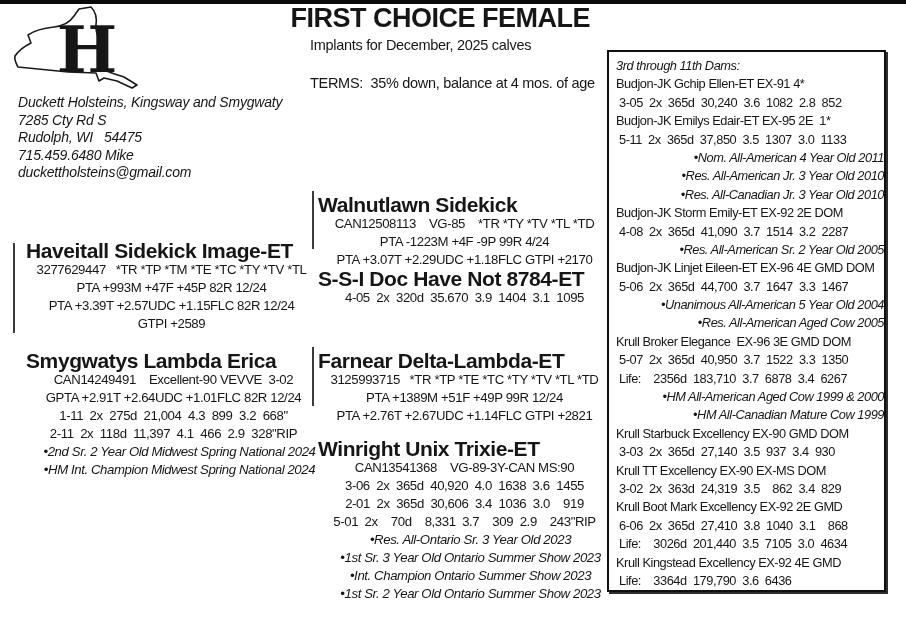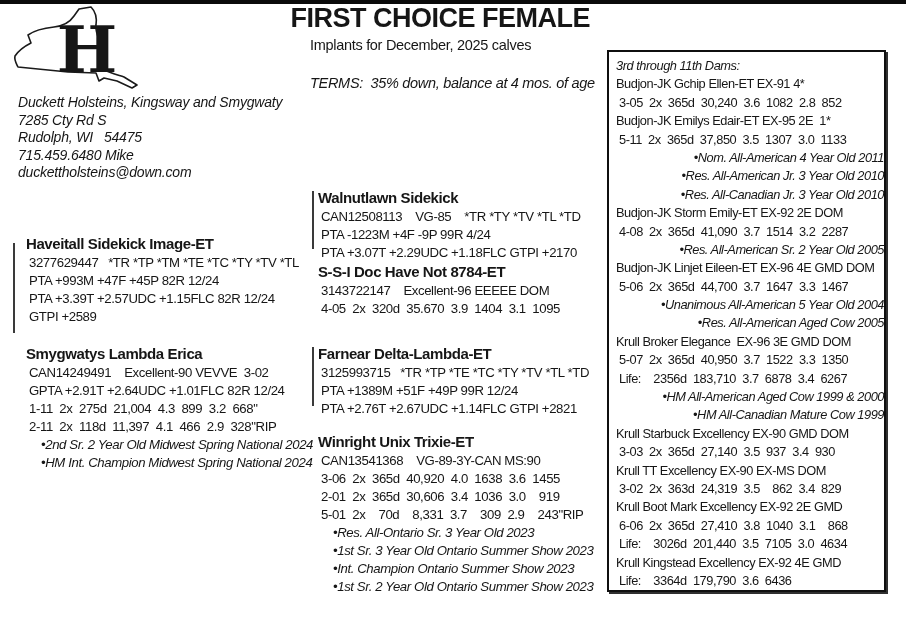--- a/index.html
+++ b/index.html
@@ -3,30 +3,30 @@
 <meta charset="utf-8">
 <style>
   html,body{margin:0;padding:0;background:#e8e8e8;}
   #page{position:relative;width:906px;height:626px;background:#ffffff;overflow:hidden;
         font-family:"Liberation Sans",sans-serif;color:#161616;}
   .abs{position:absolute;}
   #top-rule{left:0;top:0;width:906px;height:4px;background:#0a0a0a;}
   #page-title{left:230px;top:3px;width:360px;text-align:right;font-size:27px;font-weight:700;
               letter-spacing:-0.5px;white-space:pre;}
   #subtitle{left:310px;top:37px;font-size:14.5px;letter-spacing:-0.3px;white-space:pre;}
-  #terms{left:310px;top:75px;font-size:14.5px;font-style:italic;letter-spacing:-0.3px;white-space:pre;}
+  #terms{left:310px;top:75px;font-size:14.5px;letter-spacing:-0.3px;white-space:pre;}
   #logo{left:8px;top:4px;width:150px;height:92px;}
   #logo svg{position:absolute;left:0;top:0;}
   #logo-letter{position:absolute;left:44px;top:2px;width:70px;text-align:center;
                font-family:"DejaVu Serif",serif;font-weight:700;font-size:64px;line-height:88px;}
   #contact{left:18px;top:94px;font-style:italic;font-size:14px;letter-spacing:-0.2px;}
   #contact .cline{height:17.6px;line-height:17.6px;white-space:pre;}
   .pcol{position:absolute;}
-  .pname{font-weight:700;font-size:15px;height:20px;line-height:20px;letter-spacing:-0.4px;white-space:pre;}
-  .pline{font-size:13.2px;height:18px;line-height:18px;letter-spacing:-0.4px;white-space:pre;padding-left:3px;}
+  .pname{font-weight:700;font-size:21px;height:20px;line-height:20px;letter-spacing:-0.4px;white-space:pre;margin-top:7px;}
+  .pline{font-size:13.2px;height:18px;line-height:18px;letter-spacing:-0.4px;white-space:pre;padding-left:3px;text-align:center;}
   .paward{font-style:italic;margin-left:12px;}
   .vrule{background:#3a3a3a;width:2px;}
   #dams-box{left:607px;top:50px;width:275px;height:538px;border:2px solid #0f0f0f;
             box-shadow:2px 2px 0 rgba(10,10,10,0.85);background:#fff;}
   #dams-inner{padding:5px 0 0 7px;}
   .dline{font-size:12.8px;height:18.4px;line-height:18.4px;letter-spacing:-0.45px;white-space:pre;}
   .dhead{font-style:italic;}
   .dname{}
   .drec{padding-left:3px;}
   .daward{font-style:italic;text-align:right;}
@@ -51,21 +51,21 @@
 
   <div id="page-title" class="abs">FIRST CHOICE FEMALE</div>
   <div id="subtitle" class="abs">Implants for December, 2025 calves</div>
   <div id="terms" class="abs">TERMS:  35% down, balance at 4 mos. of age</div>
 
   <div id="contact" class="abs">
     <div class="cline">Duckett Holsteins, Kingsway and Smygwaty</div>
     <div class="cline">7285 Cty Rd S</div>
     <div class="cline">Rudolph, WI   54475</div>
     <div class="cline">715.459.6480 Mike</div>
-    <div class="cline">duckettholsteins@down.com</div>
+    <div class="cline">duckettholsteins@gmail.com</div>
   </div>
 
   <div class="abs vrule" style="left:13px;top:243px;height:90px;"></div>
   <div class="abs vrule" style="left:312px;top:191px;height:58px;"></div>
   <div class="abs vrule" style="left:312px;top:347px;height:59px;"></div>
 
   <div class="pcol" style="left:26px;top:234px;width:288px;">
     <div class="pname">Haveitall Sidekick Image-ET</div>
     <div class="pline">3277629447   *TR *TP *TM *TE *TC *TY *TV *TL</div>
     <div class="pline">PTA +993M +47F +45P 82R 12/24</div>
@@ -85,21 +85,20 @@
 
   <div class="pcol" style="left:318px;top:188px;width:290px;">
     <div class="pname">Walnutlawn Sidekick</div>
     <div class="pline">CAN12508113    VG-85    *TR *TY *TV *TL *TD</div>
     <div class="pline">PTA -1223M +4F -9P 99R 4/24</div>
     <div class="pline">PTA +3.07T +2.29UDC +1.18FLC GTPI +2170</div>
   </div>
 
   <div class="pcol" style="left:318px;top:262px;width:290px;">
     <div class="pname">S-S-I Doc Have Not 8784-ET</div>
-    <div class="pline">3143722147    Excellent-96 EEEEE DOM</div>
     <div class="pline">4-05  2x  320d  35.670  3.9  1404  3.1  1095</div>
   </div>
 
   <div class="pcol" style="left:318px;top:344px;width:290px;">
     <div class="pname">Farnear Delta-Lambda-ET</div>
     <div class="pline">3125993715   *TR *TP *TE *TC *TY *TV *TL *TD</div>
     <div class="pline">PTA +1389M +51F +49P 99R 12/24</div>
     <div class="pline">PTA +2.76T +2.67UDC +1.14FLC GTPI +2821</div>
   </div>
 

